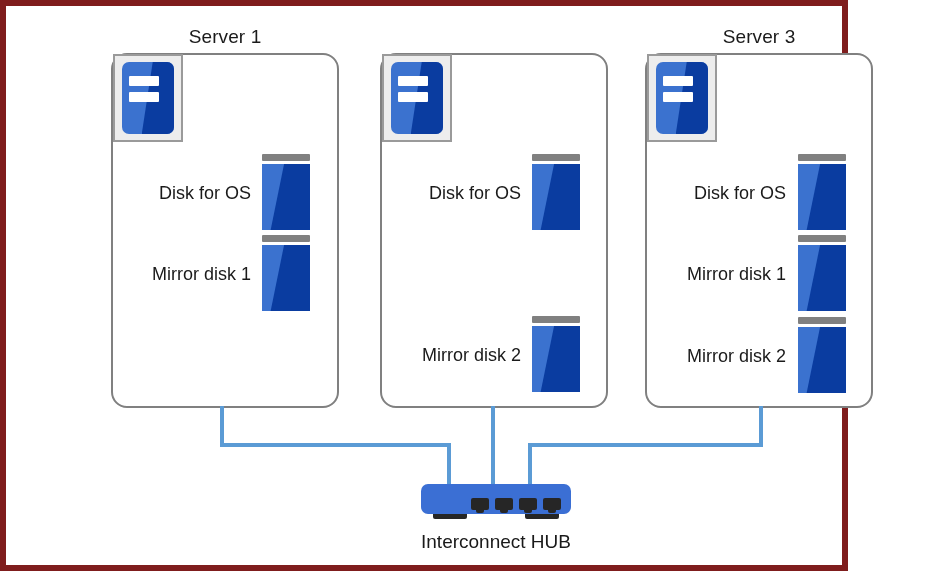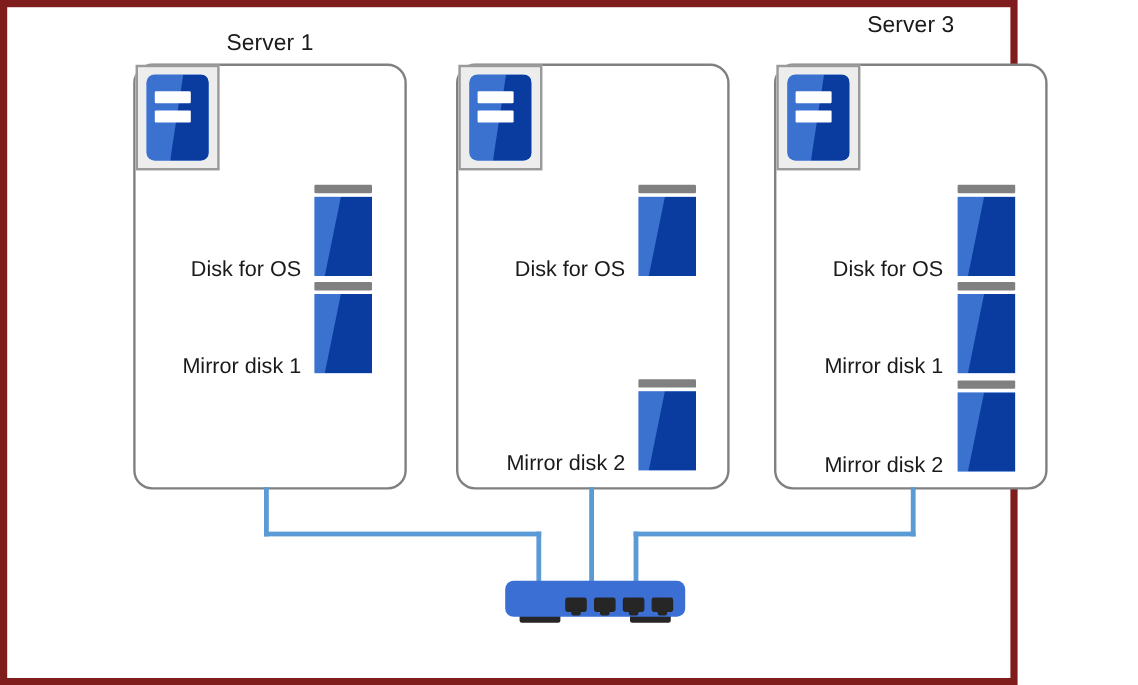--- a/index.html
+++ b/index.html
@@ -98,21 +98,20 @@
     clip-path:polygon(46% 0, 100% 0, 100% 100%, 18% 100%);
   }
 
   
   .disk-label{
     position:absolute;
     font-size:18px;
     color:#1a1a1a;
     white-space:nowrap;
     text-align:right;
-    margin-top:31px;
   }
 
   
   .line{
     position:absolute;
     background:#5b9bd5;
   }
 
   
   .hub-wrap{position:absolute;}
@@ -196,21 +195,21 @@
     <div class="cap"></div>
     <div class="plate"></div>
   </div>
 
   <div class="disk-label" style="left:385px;top:339px;width:130px;">Mirror disk 2</div>
   <div class="disk" style="left:526px;top:310px;">
     <div class="cap"></div>
     <div class="plate"></div>
   </div>
 
-  <div class="server-title" style="left:639px;top:5px;width:228px;">Server 3</div>
+  <div class="server-title" style="left:639px;top:20px;width:228px;">Server 3</div>
 
   <div class="server-box" style="left:639px;top:47px;width:228px;height:355px;"></div>
 
   <div class="server-icon" style="left:641px;top:48px;">
     <div class="body">
       <div class="bar b1"></div>
       <div class="bar b2"></div>
     </div>
   </div>
 
@@ -245,14 +244,15 @@
   <div class="hub-wrap" style="left:415px;top:478px;width:150px;height:38px;">
     <div class="hub-foot" style="left:12px;"></div>
     <div class="hub-foot" style="left:104px;"></div>
     <div class="hub-body"></div>
     <div class="hub-port" style="left:50px;"></div>
     <div class="hub-port" style="left:74px;"></div>
     <div class="hub-port" style="left:98px;"></div>
     <div class="hub-port" style="left:122px;"></div>
   </div>
 
+  <div class="hub-label" style="left:370px;top:525px;width:240px;">Interconnect HUB</div>
 
 </div>
 
 </body></html>

